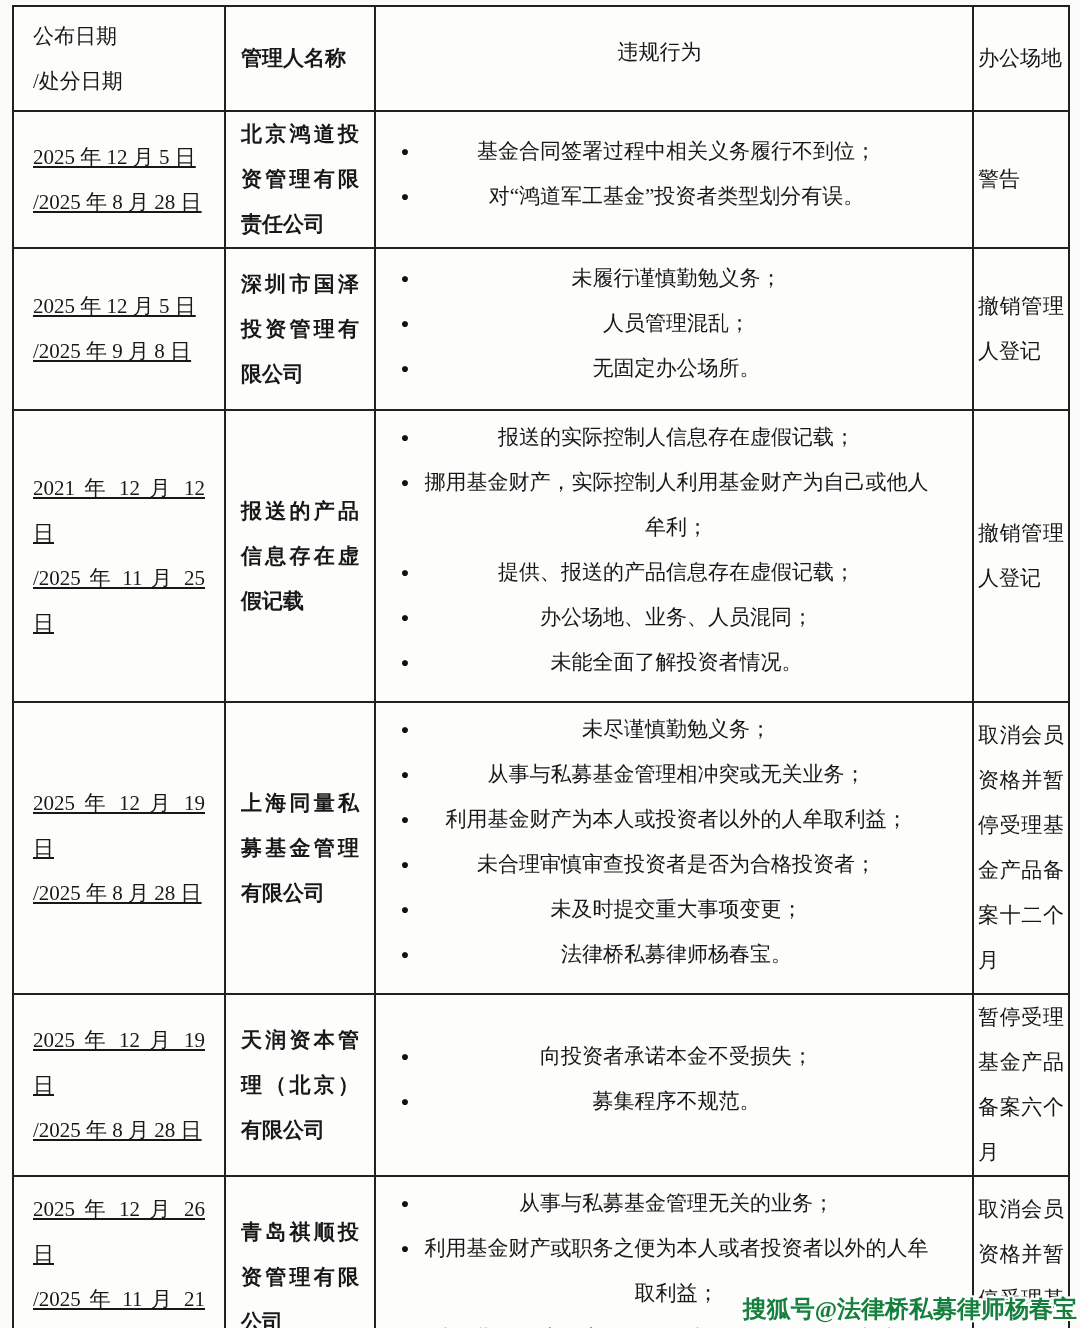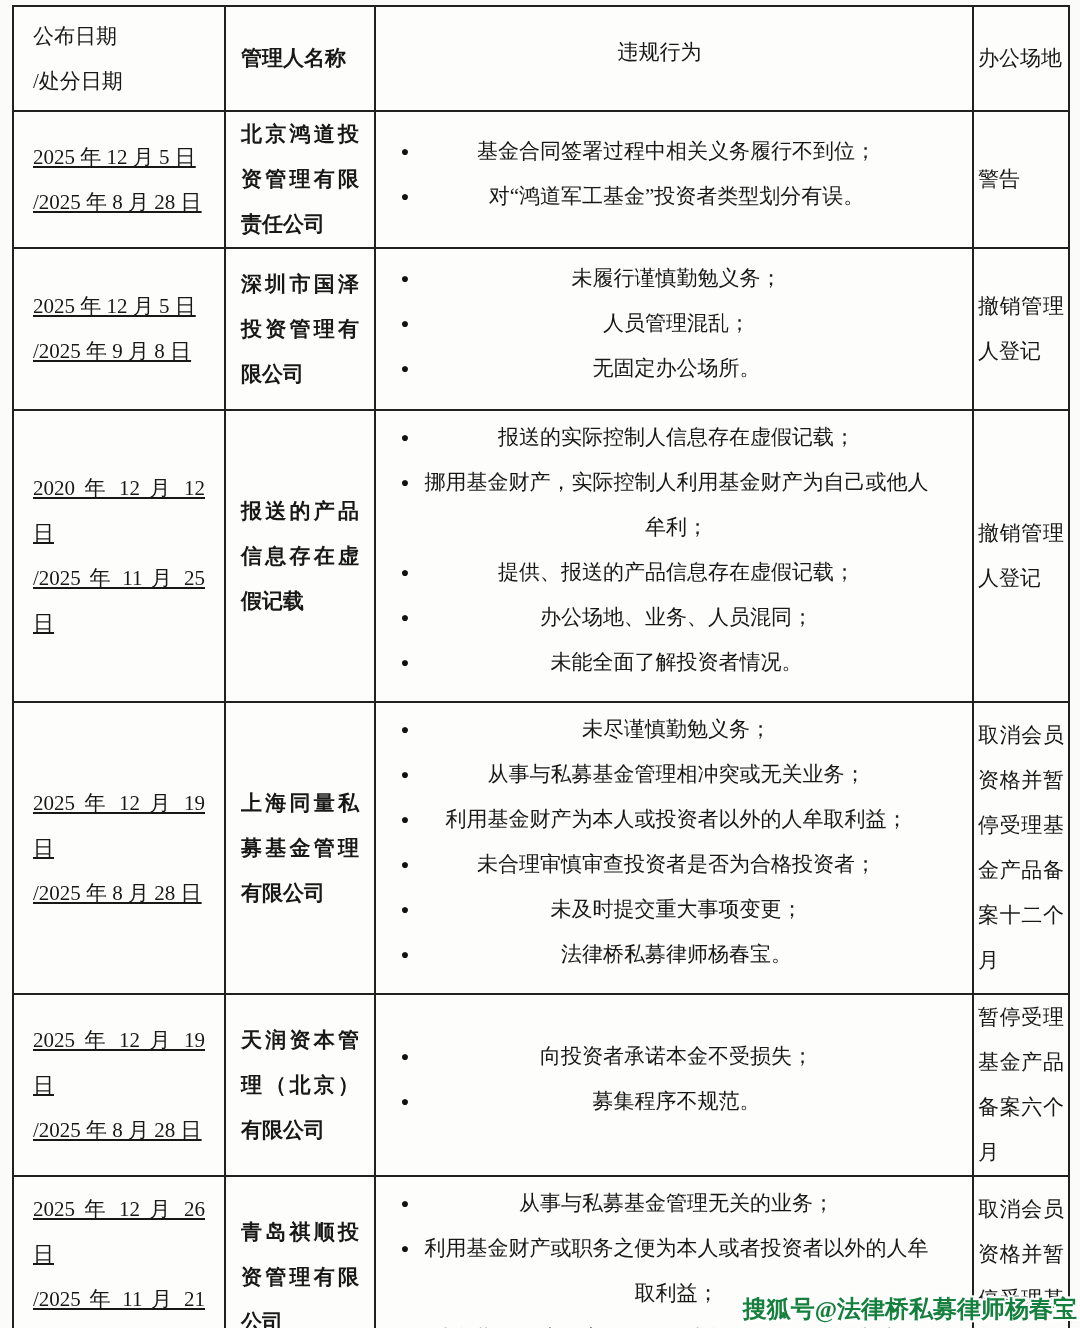--- a/index.html
+++ b/index.html
@@ -108,21 +108,21 @@
           </div>
           <div class="violation">
             <span class="v-bullet">●</span>
             <span class="v-text">无固定办公场所。</span>
           </div>
         </td>
         <td class="cell-discipline">撤销管理人登记</td>
       </tr>
       <tr>
         <td class="cell-date">
-          <div class="date-line">2020 年 12 月 12 日</div>
+          <div class="date-line">2021 年 12 月 12 日</div>
           <div class="date-line">/2025 年 11 月 25 日</div>
         </td>
         <td class="cell-manager">报送的产品信息存在虚假记载</td>
         <td class="cell-violations">
           <div class="violation">
             <span class="v-bullet">●</span>
             <span class="v-text">报送的实际控制人信息存在虚假记载；</span>
           </div>
           <div class="violation">
             <span class="v-bullet">●</span>

